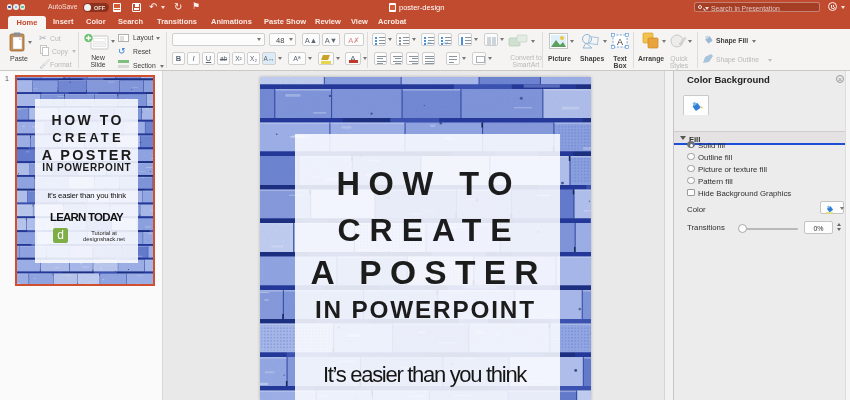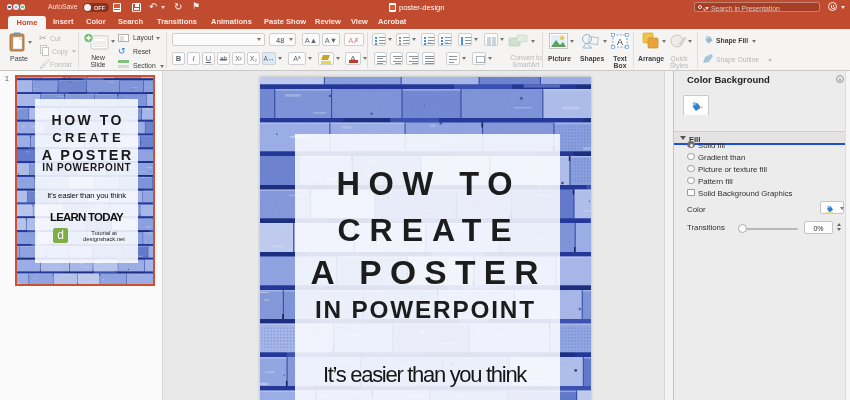--- a/index.html
+++ b/index.html
@@ -1365,27 +1365,27 @@
         </g>
       </svg>
   </div>
   <div class="abs" style="left:0;top:60px;width:171px;height:14px;background:#e4e2e2;border-top:1px solid #cfcdcd;border-bottom:2px solid #1d4ed8;">
     <div class="abs" style="left:6px;top:4px;width:0;height:0;border-left:3px solid transparent;border-right:3px solid transparent;border-top:4px solid #555;"></div>
     <div class="abs" style="left:15px;top:2.5px;font-size:8px;font-weight:bold;color:#333;">Fill</div>
   </div>
   <div class="abs radio sel" style="left:13px;top:69.5px;"></div>
     <div class="abs rl" style="left:24px;top:69.5px;">Solid fill</div>
   <div class="abs radio" style="left:13px;top:81.5px;"></div>
-    <div class="abs rl" style="left:24px;top:81.5px;">Gradient than</div>
+    <div class="abs rl" style="left:24px;top:81.5px;">Outline fill</div>
   <div class="abs radio" style="left:13px;top:93.5px;"></div>
     <div class="abs rl" style="left:24px;top:93.5px;">Picture or texture fill</div>
   <div class="abs radio" style="left:13px;top:105.5px;"></div>
     <div class="abs rl" style="left:24px;top:105.5px;">Pattern fill</div>
   <div class="abs chk" style="left:13px;top:117.5px;"></div>
-    <div class="abs rl" style="left:24px;top:117.5px;">Solid Background Graphics</div>
+    <div class="abs rl" style="left:24px;top:117.5px;">Hide Background Graphics</div>
   <div class="abs rl" style="left:13px;top:134px;">Color</div>
   <div class="abs" style="left:146px;top:130px;width:24px;height:13px;background:#fdfdfd;border:0.5px solid #c4c4c4;border-radius:2px;">
     <svg width="11" height="11" style="position:absolute;left:3px;top:1px;" viewBox="0 0 12 12">
         <g transform="rotate(-35 6 6)">
           <rect x="3.5" y="4.5" width="5" height="5" rx="0.8" fill="#2f7fd6"></rect>
           <rect x="4.8" y="2.8" width="2.5" height="2.5" fill="#79b6e8"></rect>
         </g>
         <rect x="2" y="10" width="8" height="1.6" fill="#e8e06a"></rect>
       </svg>
     <div class="abs caretg" style="left:19px;top:5px;"></div>

